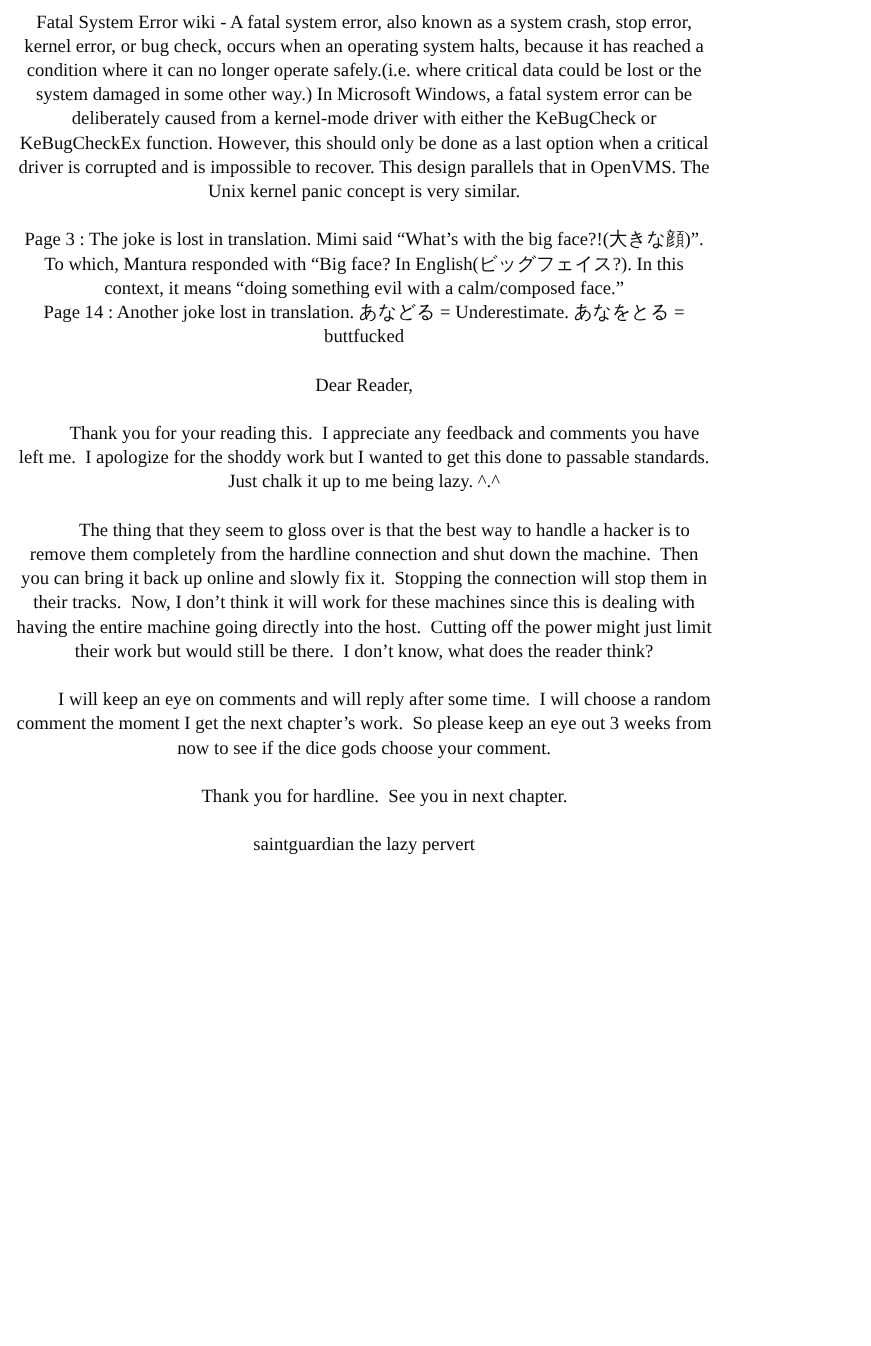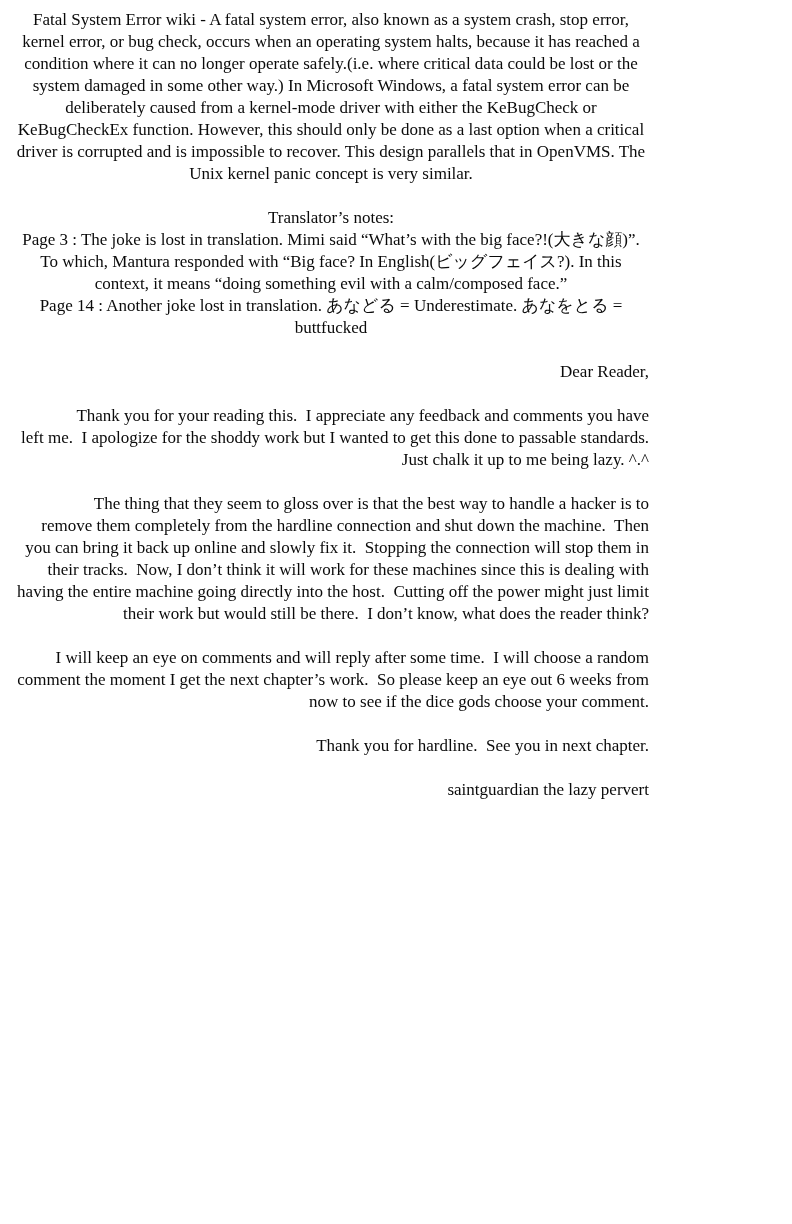--- a/index.html
+++ b/index.html
@@ -20,44 +20,43 @@
     box-sizing: border-box;
     width: 662px;
     height: 1224px;
     padding: 9px 13px 0 13px;
   }
   p {
     margin: 0;
     white-space: pre-wrap;
   }
   .centered { text-align: center; }
-  .left { text-align: right; }
+  .left { text-align: center; }
   .gap-after { margin-bottom: 22px; }
   .indent { text-indent: 37px; margin-top: 20px; }
 </style>
 </head>
 <body>
 
 <div class="page">
 
   <p class="centered gap-after">Fatal System Error wiki - A fatal system error, also known as a system crash, stop error, kernel error, or bug check, occurs when an operating system halts, because it has reached a condition where it can no longer operate safely.(i.e. where critical data could be lost or the system damaged in some other way.) In Microsoft Windows, a fatal system error can be deliberately caused from a kernel-mode driver with either the KeBugCheck or KeBugCheckEx function. However, this should only be done as a last option when a critical driver is corrupted and is impossible to recover. This design parallels that in OpenVMS. The Unix kernel panic concept is very similar.</p>
 
-  <p class="centered">Translator’s notes:</p>
 
   <p class="centered">Page 3 : The joke is lost in translation. Mimi said “What’s with the big face?!(大きな顔)”. To which, Mantura responded with “Big face? In English(ビッグフェイス?). In this context, it means “doing something evil with a calm/composed face.”</p>
 
 
   <p class="centered gap-after">Page 14 : Another joke lost in translation. あなどる = Underestimate. あなをとる = buttfucked</p>
 
   <p class="left gap-after">Dear Reader,</p>
 
   <p class="left indent gap-after">Thank you for your reading this.  I appreciate any feedback and comments you have left me.  I apologize for the shoddy work but I wanted to get this done to passable standards.  Just chalk it up to me being lazy. ^.^</p>
 
   <p class="left indent gap-after">The thing that they seem to gloss over is that the best way to handle a hacker is to remove them completely from the hardline connection and shut down the machine.  Then you can bring it back up online and slowly fix it.  Stopping the connection will stop them in their tracks.  Now, I don’t think it will work for these machines since this is dealing with having the entire machine going directly into the host.  Cutting off the power might just limit their work but would still be there.  I don’t know, what does the reader think?</p>
 
-  <p class="left indent gap-after">I will keep an eye on comments and will reply after some time.  I will choose a random comment the moment I get the next chapter’s work.  So please keep an eye out 6 weeks from now to see if the dice gods choose your comment.</p>
+  <p class="left indent gap-after">I will keep an eye on comments and will reply after some time.  I will choose a random comment the moment I get the next chapter’s work.  So please keep an eye out 3 weeks from now to see if the dice gods choose your comment.</p>
 
   <p class="left indent gap-after">Thank you for hardline.  See you in next chapter.</p>
 
 
   <p class="left">saintguardian the lazy pervert</p>
 
 </div>
 
 </body></html>

